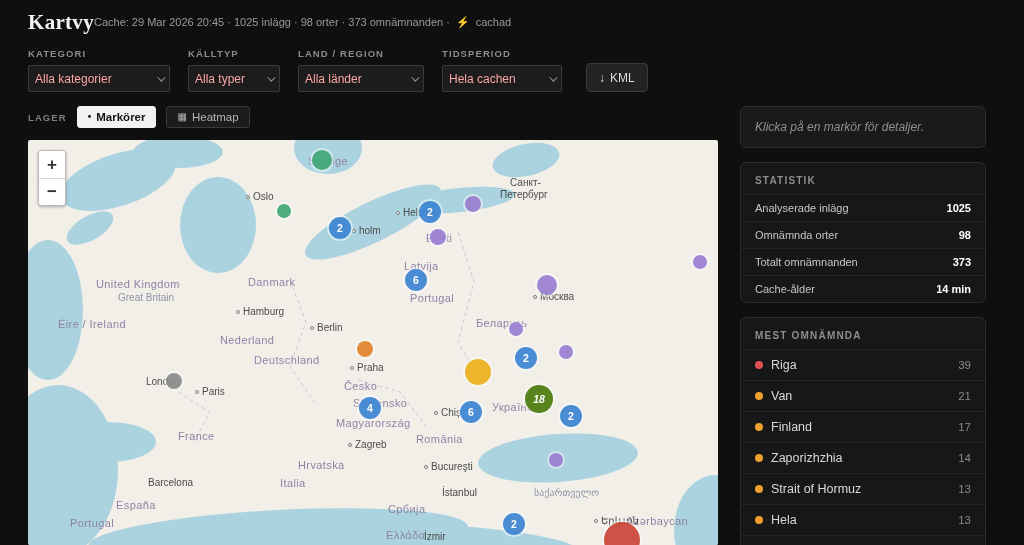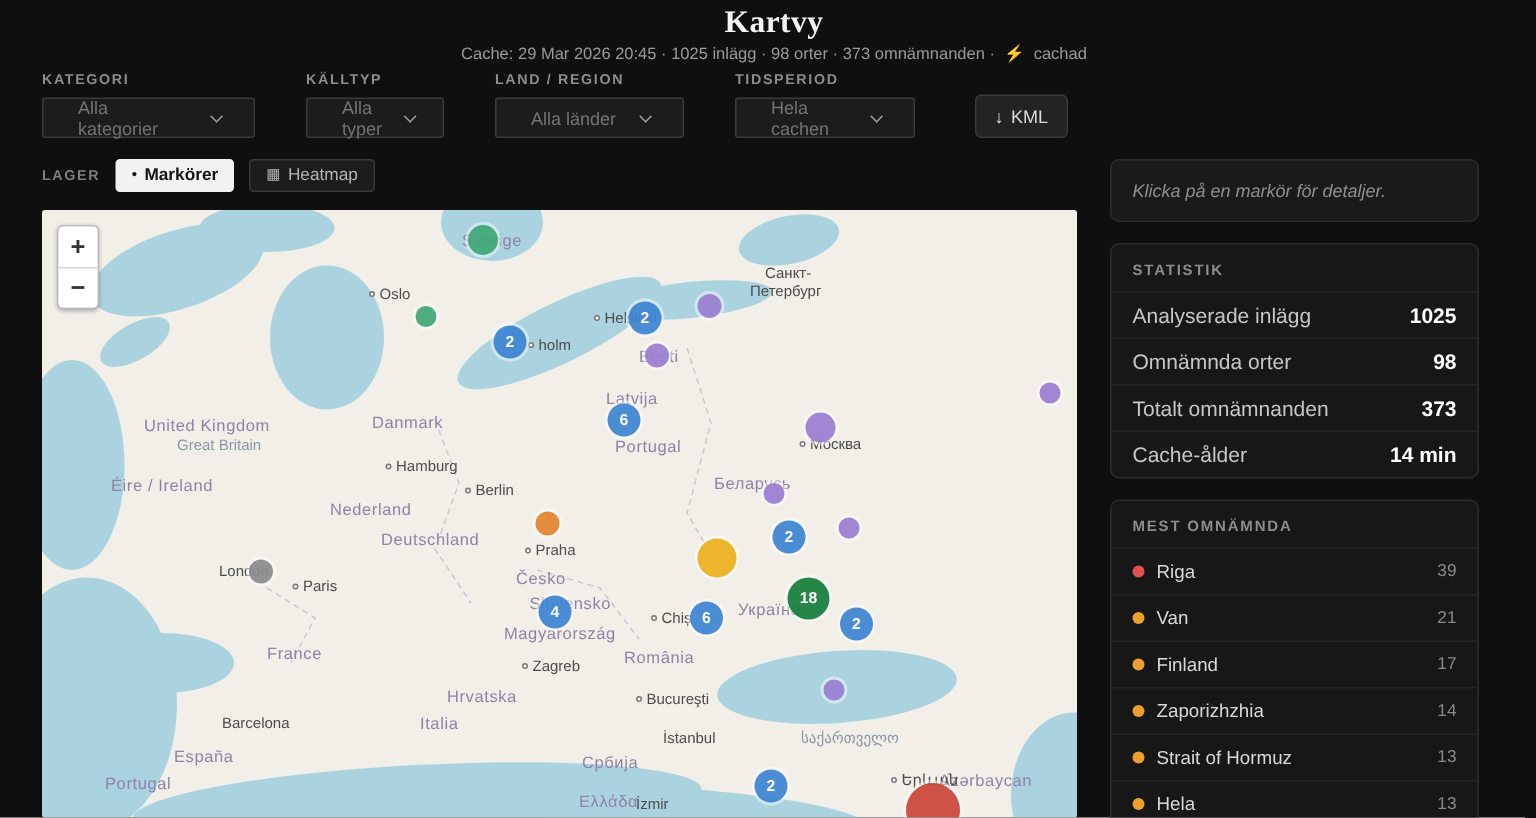--- a/index.html
+++ b/index.html
@@ -4,30 +4,30 @@
 <style>
   * { box-sizing: border-box; }
   html,body { margin:0; padding:0; }
   body {
     width:1024px; height:545px; overflow:hidden; position:relative;
     background:#0f0f0f; color:#e8e8e8;
     font-family:"Liberation Sans", sans-serif;
   }
 
   
-  .topbar { display:flex; justify-content:space-between; align-items:center; height:42px; padding:2px 20px 0 28px;flex-direction:column; }
+  .topbar { display:flex; justify-content:flex-start; align-items:center; height:42px; padding:2px 20px 0 28px; }
   .topbar h1 { font-family:"Liberation Serif", serif; font-size:21px; margin:0; letter-spacing:.3px; color:#f4f4f4; }
   .cache { font-size:11px; color:#9a9a9a; }
   .bolt { color:#f1c232; margin:0 3px; font-style:normal; }
 
   
-  .filters { display:flex; align-items:flex-end; gap:34px; padding:6px 0 0 28px; }
+  .filters { display:flex; align-items:flex-end; gap:18px; padding:6px 0 0 28px; }
   .flabel { font-size:9.5px; letter-spacing:1.1px; color:#8d8d8d; font-weight:bold; margin-bottom:6px; text-transform:uppercase; }
   .fselect { display:flex; align-items:center; justify-content:space-between; gap:10px; background:#1c1c1c;
-             border:1px solid #3a3a3a; border-radius:2px; height:27px; padding:0 23px; font-size:12px; color:#737373; cursor:pointer; }
+             border:1px solid #3a3a3a; border-radius:2px; height:27px; padding:0 6px; font-size:12px; color:#fca5a5; cursor:pointer; }
   .chev { width:6px; height:6px; border-right:1.4px solid #9a9a9a; border-bottom:1.4px solid #9a9a9a;
           transform:rotate(45deg) translateY(-2px); margin-left:4px; flex:none; }
   .kml { display:flex; align-items:center; gap:5px; background:#232323; border:1px solid #3a3a3a; border-radius:4px;
          height:29px; padding:0 12px; font-size:12px; color:#dcdcdc; cursor:pointer; margin-left:6px; font-family:inherit; }
 
   
   .layers { display:flex; align-items:center; gap:10px; padding:14px 0 10px 28px; }
   .llabel { font-size:9.5px; letter-spacing:1.1px; color:#7f7f7f; font-weight:bold; }
   .toggle { display:flex; align-items:center; gap:5px; font-size:11.5px; border-radius:3px; padding:4px 10px;
             background:#1c1c1c; border:1px solid #3a3a3a; color:#b5b5b5; cursor:pointer; font-family:inherit; }
@@ -54,21 +54,21 @@
   .marker { position:absolute; border-radius:50%; display:flex; align-items:center; justify-content:center;
             color:#fff; font-size:10.5px; font-weight:bold; box-shadow:0 0 0 2px rgba(255,255,255,.5);
             opacity:.93; cursor:pointer; z-index:20; }
 
   
   .sidebar { position:absolute; left:740px; top:106px; width:246px; display:flex; flex-direction:column; gap:14px; }
   .hint { background:#1a1a1a; border:1px solid #2c2c2c; border-radius:6px; padding:13px 14px;
           font-size:12px; font-style:italic; color:#8f8f8f; }
   .panel { background:#171717; border:1px solid #2c2c2c; border-radius:6px; overflow:hidden; }
   .ptitle { font-size:10px; font-weight:bold; letter-spacing:1.2px; color:#8d8d8d; padding:12px 14px 8px; }
-  .srow { display:flex; justify-content:space-between; padding:7px 14px; border-top:1px solid #242424; font-size:14px; }
+  .srow { display:flex; justify-content:space-between; padding:7px 14px; border-top:1px solid #242424; font-size:11px; }
   .slabel { color:#c7c7c7; }
   .sval { color:#fff; font-weight:bold; }
   .mrow { display:flex; align-items:center; gap:8px; padding:8px 14px; border-top:1px solid #242424;
           font-size:12.5px; cursor:pointer; }
   .mdot { width:8px; height:8px; border-radius:50%; flex:none; }
   .mname { color:#d8d8d8; flex:1; }
   .mcount { color:#8a8a8a; font-size:11.5px; }
 </style>
 </head>
 <body>
@@ -164,27 +164,27 @@
       <span class="map-lbl lbl-city" style="left: 324px; top: 86px;"><i class="city-dot"></i>holm</span>
       <span class="map-lbl lbl-city" style="left: 368px; top: 68px;"><i class="city-dot"></i>Helsinki</span>
       <span class="map-lbl lbl-city" style="left: 482px; top: 38px;">Санкт-</span>
       <span class="map-lbl lbl-city" style="left: 472px; top: 50px;">Петербург</span>
       <span class="map-lbl lbl-country" style="left: 398px; top: 93px;">Eesti</span>
       <span class="map-lbl lbl-country" style="left: 376px; top: 121px;">Latvija</span>
       <span class="map-lbl lbl-country" style="left: 382px; top: 153px;">Portugal</span>
       <span class="map-lbl lbl-country" style="left: 448px; top: 178px;">Беларусь</span>
       <span class="map-lbl lbl-city" style="left: 505px; top: 152px;"><i class="city-dot"></i>Москва</span>
       <span class="map-lbl lbl-country" style="left: 220px; top: 137px;">Danmark</span>
-      <span class="map-lbl lbl-city" style="left: 208px; top: 167px; margin-left: 21px;"><i class="city-dot"></i>Hamburg</span>
+      <span class="map-lbl lbl-city" style="left: 208px; top: 167px;"><i class="city-dot"></i>Hamburg</span>
       <span class="map-lbl lbl-city" style="left: 282px; top: 183px;"><i class="city-dot"></i>Berlin</span>
       <span class="map-lbl lbl-country" style="left: 192px; top: 195px;">Nederland</span>
       <span class="map-lbl lbl-country" style="left: 226px; top: 215px;">Deutschland</span>
       <span class="map-lbl lbl-country" style="left: 68px; top: 139px;">United Kingdom</span>
       <span class="map-lbl lbl-geo" style="left: 90px; top: 153px;">Great Britain</span>
-      <span class="map-lbl lbl-country" style="left: 46px; top: 179px;">Éire / Ireland</span>
+      <span class="map-lbl lbl-country" style="left: 30px; top: 179px;">Éire / Ireland</span>
       <span class="map-lbl lbl-city" style="left: 118px; top: 237px;">London</span>
       <span class="map-lbl lbl-city" style="left: 167px; top: 247px;"><i class="city-dot"></i>Paris</span>
       <span class="map-lbl lbl-country" style="left: 150px; top: 291px;">France</span>
       <span class="map-lbl lbl-city" style="left: 322px; top: 223px;"><i class="city-dot"></i>Praha</span>
       <span class="map-lbl lbl-country" style="left: 316px; top: 241px;">Česko</span>
       <span class="map-lbl lbl-country" style="left: 325px; top: 258px;">Slovensko</span>
       <span class="map-lbl lbl-country" style="left: 308px; top: 278px;">Magyarország</span>
       <span class="map-lbl lbl-city" style="left: 320px; top: 300px;"><i class="city-dot"></i>Zagreb</span>
       <span class="map-lbl lbl-country" style="left: 270px; top: 320px;">Hrvatska</span>
       <span class="map-lbl lbl-country" style="left: 360px; top: 320px; margin-top: 44px;">Србија</span>
@@ -213,21 +213,21 @@
       <div class="marker" style="left: 377px; top: 129px; width: 22px; height: 22px; background: rgb(62, 134, 212);">6</div>
       <div class="marker" style="left: 509px; top: 135px; width: 20px; height: 20px; background: rgb(155, 128, 210);"></div>
       <div class="marker" style="left: 665px; top: 115px; width: 14px; height: 14px; background: rgb(155, 128, 210);"></div>
       <div class="marker" style="left: 481px; top: 182px; width: 14px; height: 14px; background: rgb(155, 128, 210);"></div>
       <div class="marker" style="left: 531px; top: 205px; width: 14px; height: 14px; background: rgb(155, 128, 210);"></div>
       <div class="marker" style="left: 138px; top: 233px; width: 16px; height: 16px; background: rgb(141, 141, 141);"></div>
       <div class="marker" style="left: 329px; top: 201px; width: 16px; height: 16px; background: rgb(226, 134, 47);"></div>
       <div class="marker" style="left: 437px; top: 219px; width: 26px; height: 26px; background: rgb(237, 177, 30);"></div>
       <div class="marker" style="left: 487px; top: 207px; width: 22px; height: 22px; background: rgb(62, 134, 212);">2</div>
       <div class="marker" style="left: 331px; top: 257px; width: 22px; height: 22px; background: rgb(62, 134, 212);">4</div>
-      <div class="marker" style="left: 497px; top: 245px; width: 28px; height: 28px; background: #15803d;">18</div>
+      <div class="marker" style="left: 497px; top: 245px; width: 28px; height: 28px; background: #4d7c0f; font-style: italic;">18</div>
       <div class="marker" style="left: 432px; top: 261px; width: 22px; height: 22px; background: rgb(62, 134, 212);">6</div>
       <div class="marker" style="left: 532px; top: 265px; width: 22px; height: 22px; background: rgb(62, 134, 212);">2</div>
       <div class="marker" style="left: 521px; top: 313px; width: 14px; height: 14px; background: rgb(155, 128, 210);"></div>
       <div class="marker" style="left: 475px; top: 373px; width: 22px; height: 22px; background: rgb(62, 134, 212);">2</div>
       <div class="marker" style="left: 576px; top: 382px; width: 36px; height: 36px; background: rgb(204, 70, 56);"></div>
     </div>
 
   <div class="zoomctl">
     <button class="zbtn">+</button>
     <button class="zbtn">−</button>

